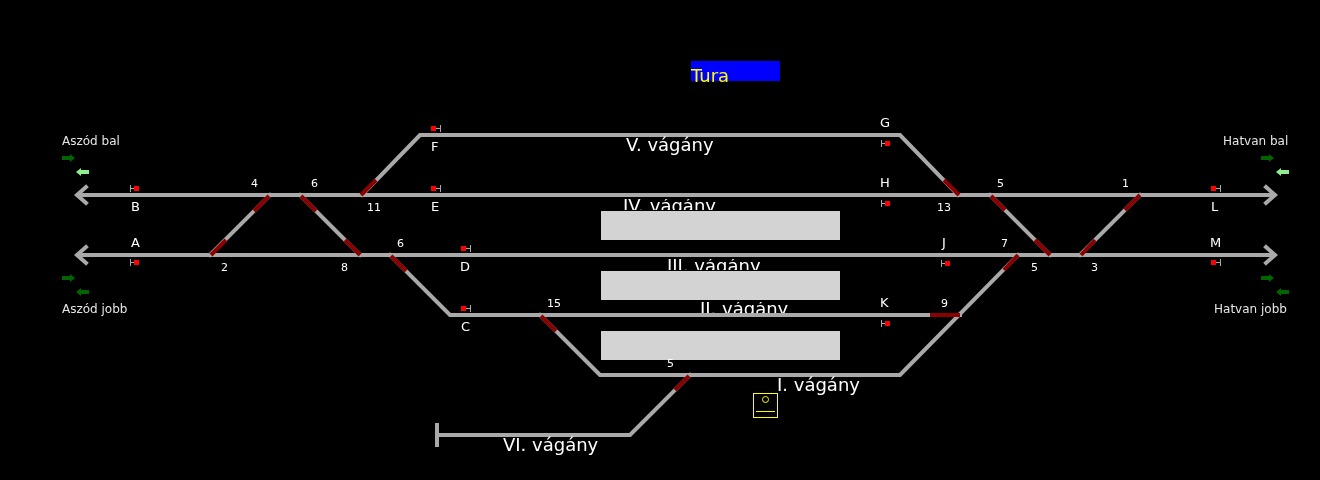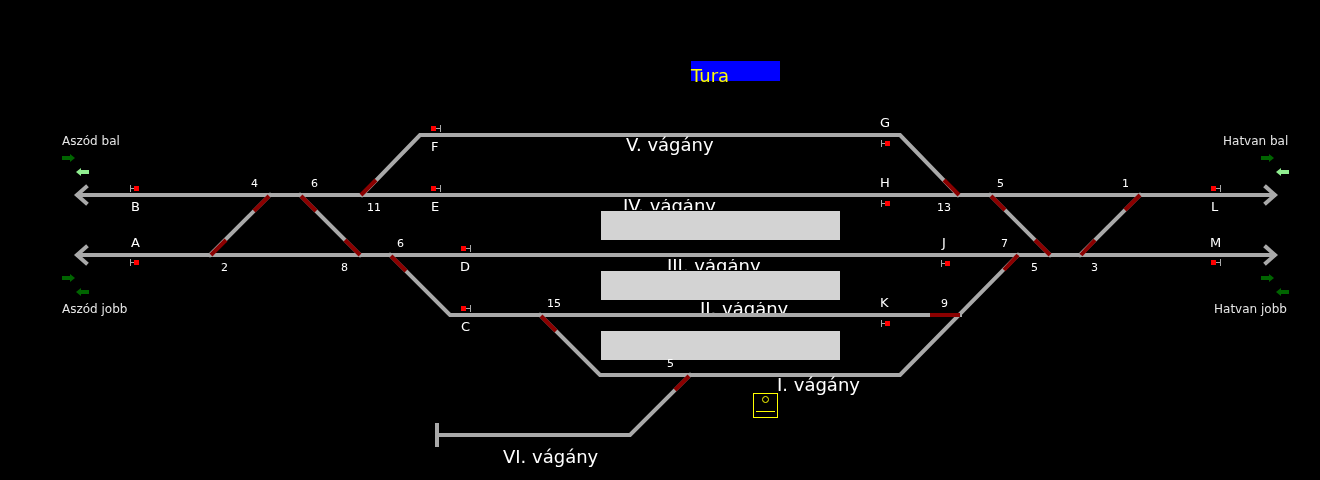--- a/index.html
+++ b/index.html
@@ -151,21 +151,21 @@
 <div class="lbl green" style="left:62px;top:134px">Aszód bal</div>
 <div class="lbl green" style="left:62px;top:302px">Aszód jobb</div>
 <div class="lbl green" style="left:1223px;top:134px">Hatvan bal</div>
 <div class="lbl green" style="left:1214px;top:302px">Hatvan jobb</div>
 
 <div class="lbl trk" style="left:626px;top:138px">V. vágány</div>
 <div class="lbl trk" style="left:623px;top:199px;height:11px;overflow:hidden">IV. vágány</div>
 <div class="lbl trk" style="left:667px;top:259px;height:11px;overflow:hidden">III. vágány</div>
 <div class="lbl trk" style="left:700px;top:302px;height:11px;overflow:hidden">II. vágány</div>
 <div class="lbl trk" style="left:777px;top:378px">I. vágány</div>
-<div class="lbl trk" style="left:503px;top:450px">VI. vágány</div>
+<div class="lbl trk" style="left:503px;top:438px">VI. vágány</div>
 
 <div class="lbl" style="left:131px;top:200px">B</div>
 <div class="lbl" style="left:131px;top:236px">A</div>
 <div class="lbl" style="left:431px;top:140px">F</div>
 <div class="lbl" style="left:431px;top:200px">E</div>
 <div class="lbl" style="left:460px;top:260px">D</div>
 <div class="lbl" style="left:461px;top:320px">C</div>
 <div class="lbl" style="left:880px;top:116px">G</div>
 <div class="lbl" style="left:880px;top:176px">H</div>
 <div class="lbl" style="left:942px;top:236px">J</div>

